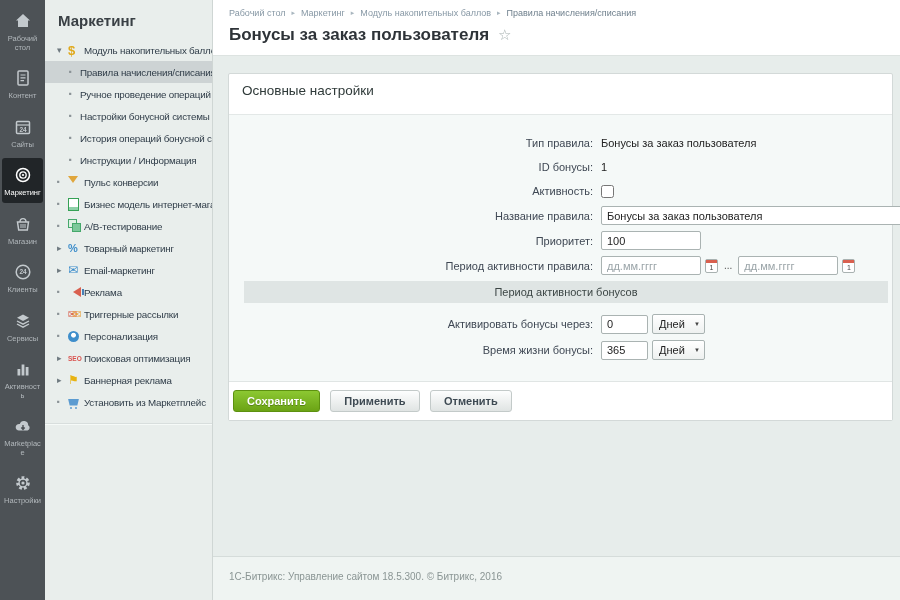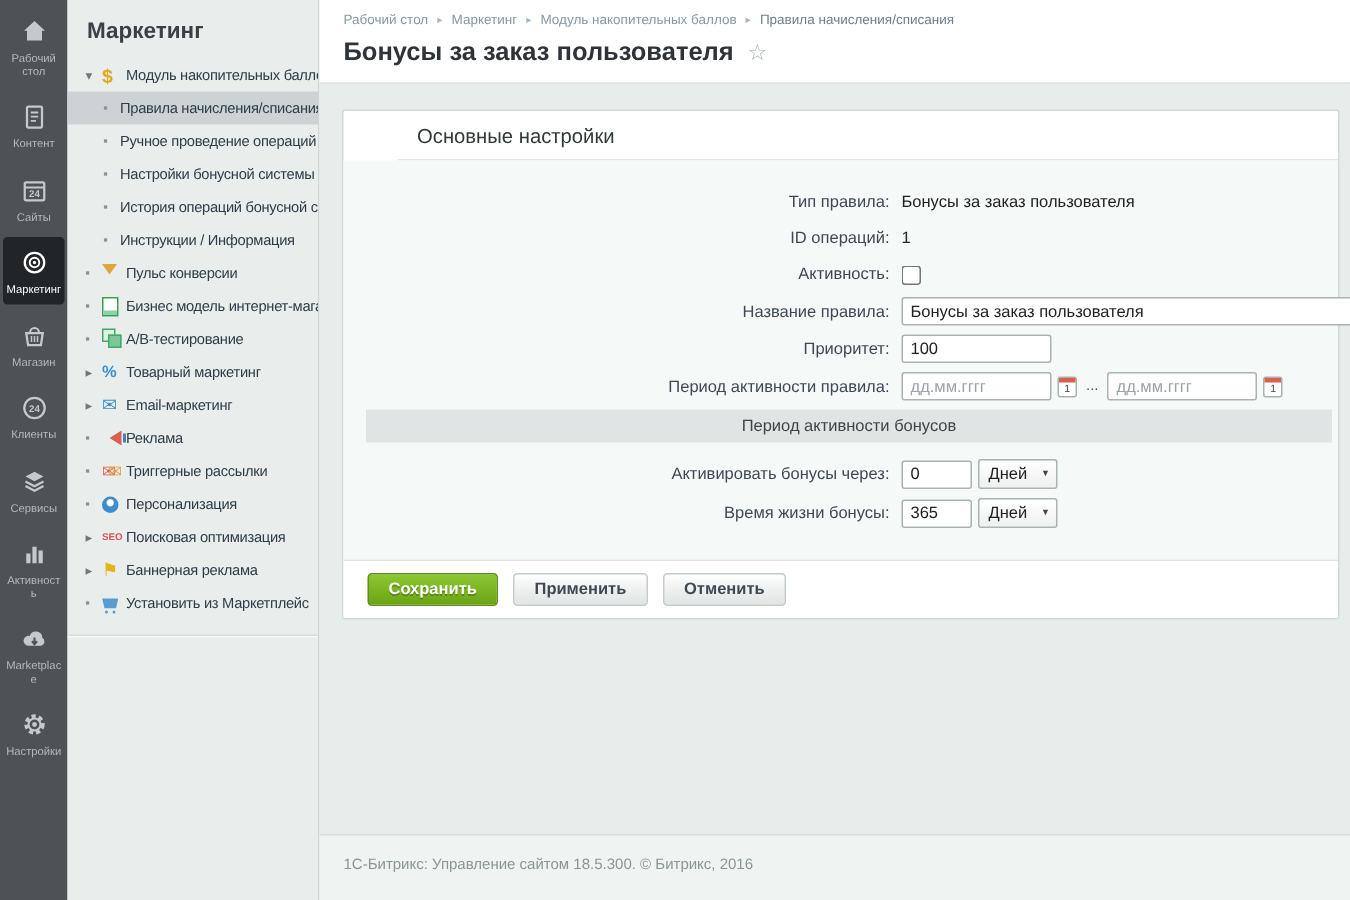--- a/index.html
+++ b/index.html
@@ -78,21 +78,21 @@
   .breadcrumb { font-size:9px; color:#8798a5; display:flex; align-items:center; gap:6px; }
   .crumb { cursor:pointer; }
   .crumb:last-child { color:#6e7f8c; }
   .crumb-sep { font-size:7px; color:#a9b6bf; }
   .title-row { display:flex; align-items:center; margin-top:7px; }
   .title-row h1 { font-size:17px; font-weight:bold; color:#2e3338; }
   .star { font-size:15px; color:#a7b1b0; margin-left:9px; cursor:pointer; }
 
   .page-body { flex:1; padding:17px 7px 0 15px; background:#e7edeb; border-top:1px solid #dde3e1; }
   .form-box { background:#ffffff; border:1px solid #d3d9d8; border-radius:2px; width:665px; }
-  .form-header { padding:9px 13px 8px; font-size:13.5px; color:#2f3a39; border-bottom:1px solid #e3e8e7;margin-left:36px; }
+  .form-header { padding:9px 13px 16px; font-size:13.5px; color:#2f3a39; border-bottom:1px solid #e3e8e7; }
   .form-body { background:#f5f9f8; padding:13px 0 15px; }
 
   .frow { display:flex; align-items:center; margin:6px 0; min-height:18px; }
   .flabel { width:372px; flex:0 0 372px; text-align:right; padding-right:8px; font-size:11px; color:#3f4854; }
   .fctrl { display:flex; align-items:center; gap:4px; font-size:11px; color:#222; }
   .fvalue { font-size:11px; color:#222; }
 
   input.txt {
     height:19px; border:1px solid #aab3b2; border-radius:2px; background:#fff;
     font-family:inherit; font-size:11px; color:#222; padding:0 5px;
@@ -109,21 +109,21 @@
   .dots { color:#555; font-size:10px; margin:0 2px; }
 
   .sel { display:inline-flex; align-items:center; justify-content:space-between; width:53px; height:20px;
     border:1px solid #a9b3b2; border-radius:2px; background:linear-gradient(#ffffff,#eef1f0);
     padding:0 4px 0 6px; font-size:11px; color:#222; cursor:pointer; }
   .sel .arr { font-size:6px; color:#444; margin-left:3px; }
 
   .section-bar { margin:1px 4px 11px 15px; background:#dfe5e4; text-align:center;
     padding:5px 0; font-size:11px; color:#3c4645; }
 
-  .form-footer { background:#fff; border-top:1px solid #e0e5e4; padding:8px 16px; }
+  .form-footer { background:#fff; border-top:1px solid #e0e5e4; padding:8px 4px; }
   .btn { height:22px; padding:0 13px; font-family:inherit; font-size:11px; font-weight:bold;
     border-radius:3px; margin-right:6px; cursor:pointer; }
   .btn.green { background:linear-gradient(#8cc832,#6ba315); border:1px solid #5d9110; color:#fff;
     text-shadow:0 1px 0 rgba(0,0,0,0.25); }
   .btn.gray { background:linear-gradient(#fdfefe,#e0e4e3); border:1px solid #c3cac9; color:#3e4a53; }
 
   .content-footer { border-top:1px solid #d5dcda; background:#eff4f2; padding:14px 16px 18px; font-size:10px; color:#8a9594; }
 </style>
 </head>
 <body>
@@ -346,21 +346,21 @@
         <div class="form-body">
 
           <div class="frow">
             <div class="flabel">Тип правила:</div>
             <div class="fctrl">
                 <span class="fvalue">Бонусы за заказ пользователя</span>
               </div>
           </div>
 
           <div class="frow">
-            <div class="flabel">ID операций:</div>
+            <div class="flabel">ID бонусы:</div>
             <div class="fctrl">
                 <span class="fvalue">1</span>
               </div>
           </div>
 
           <div class="frow">
             <div class="flabel">Активность:</div>
             <div class="fctrl">
                 <input type="checkbox" class="cb" style="">
               </div>

